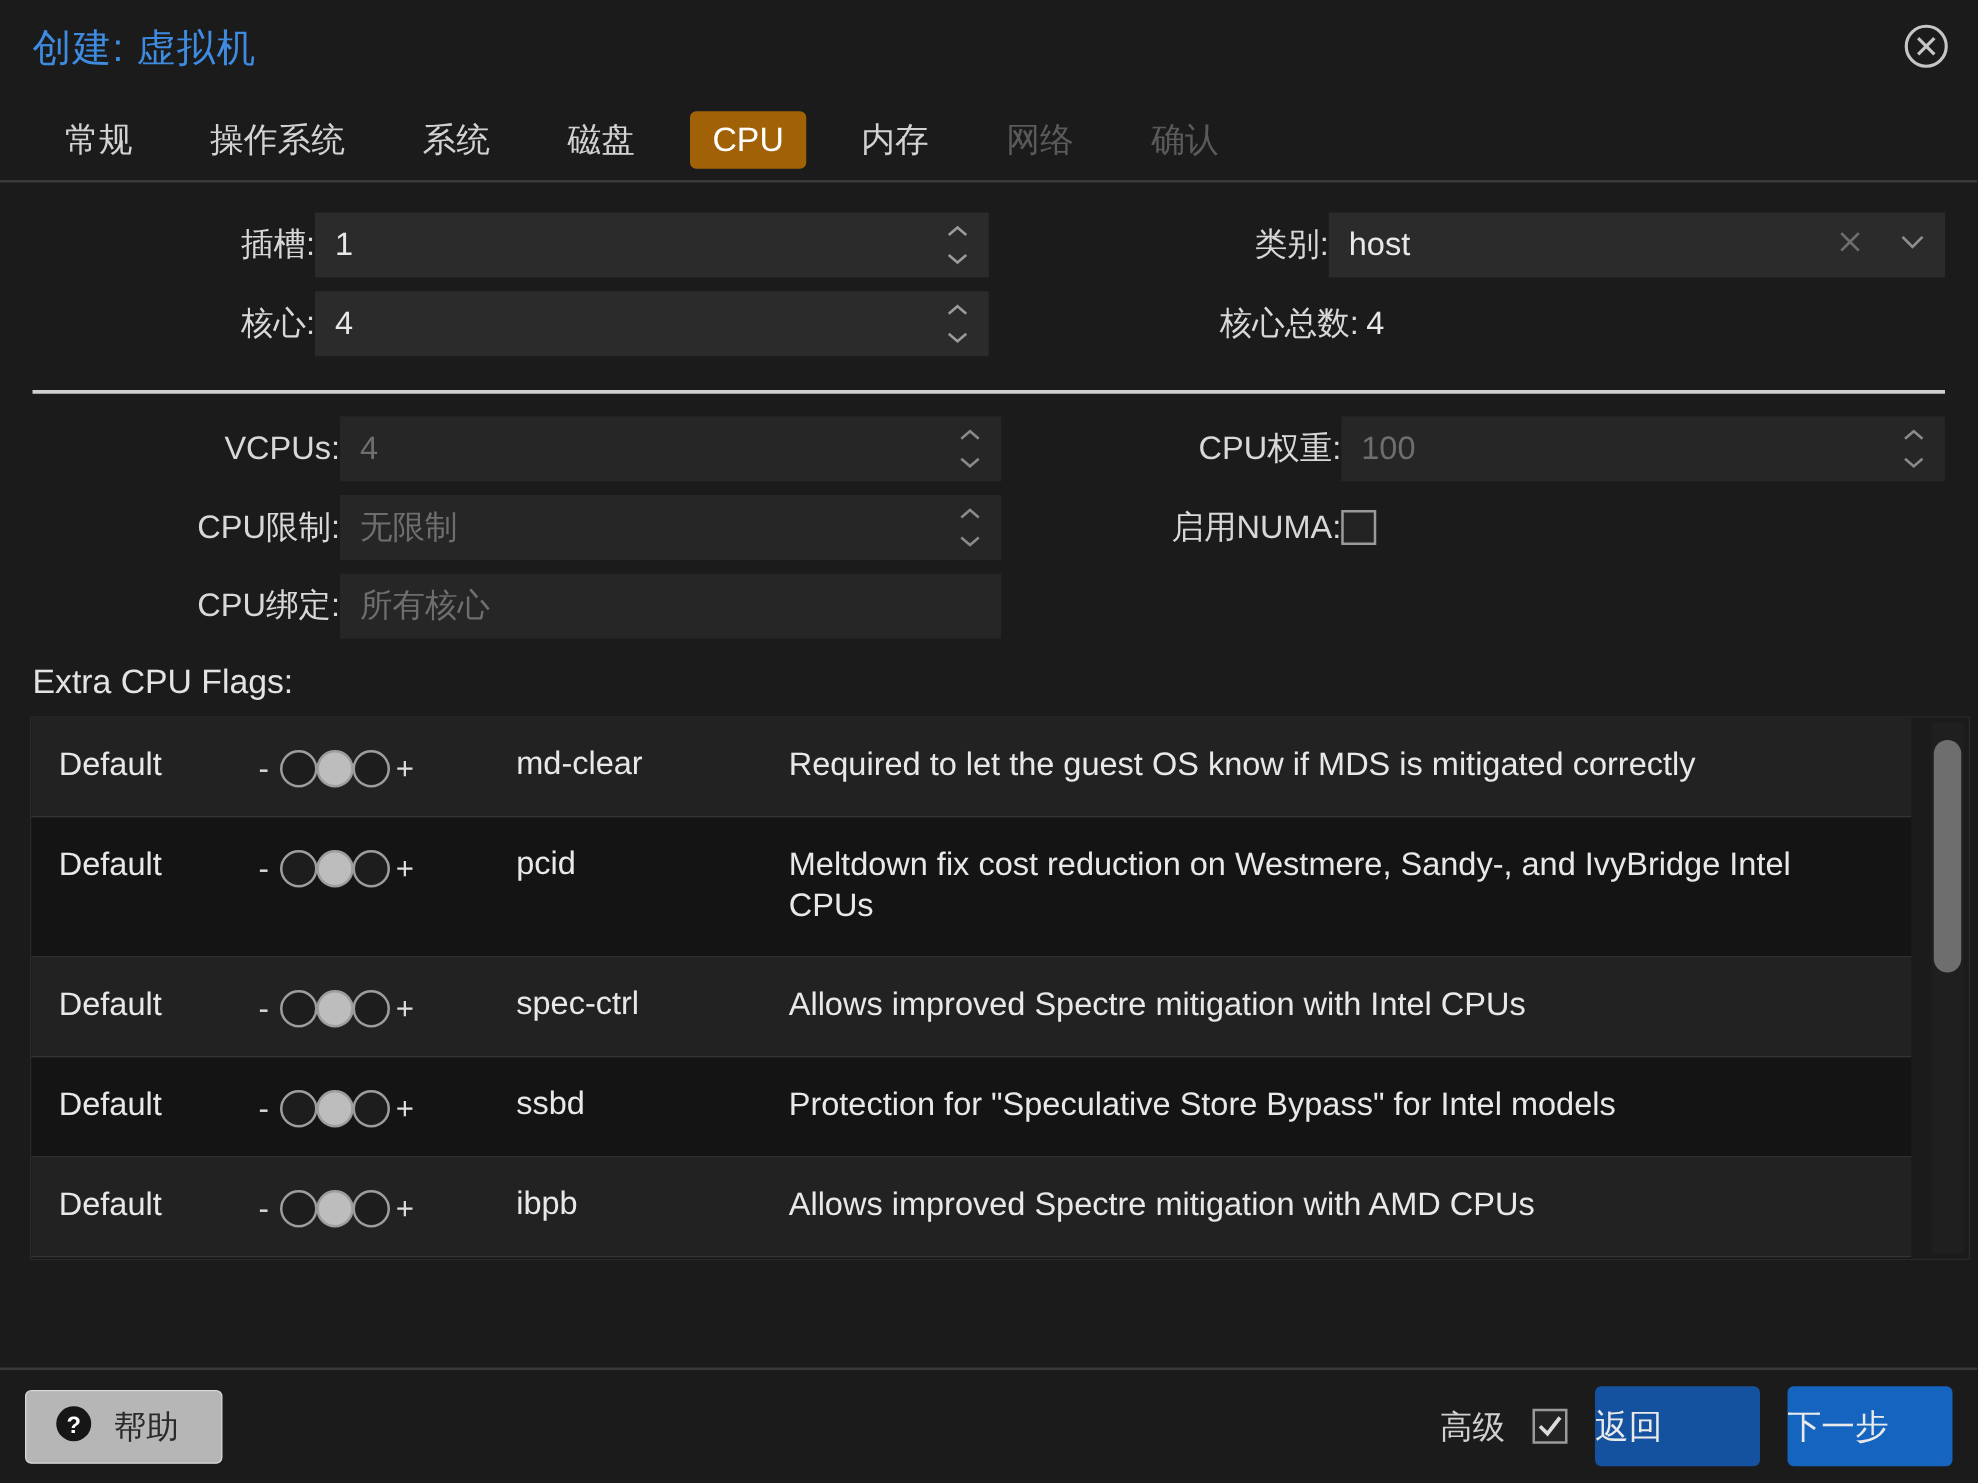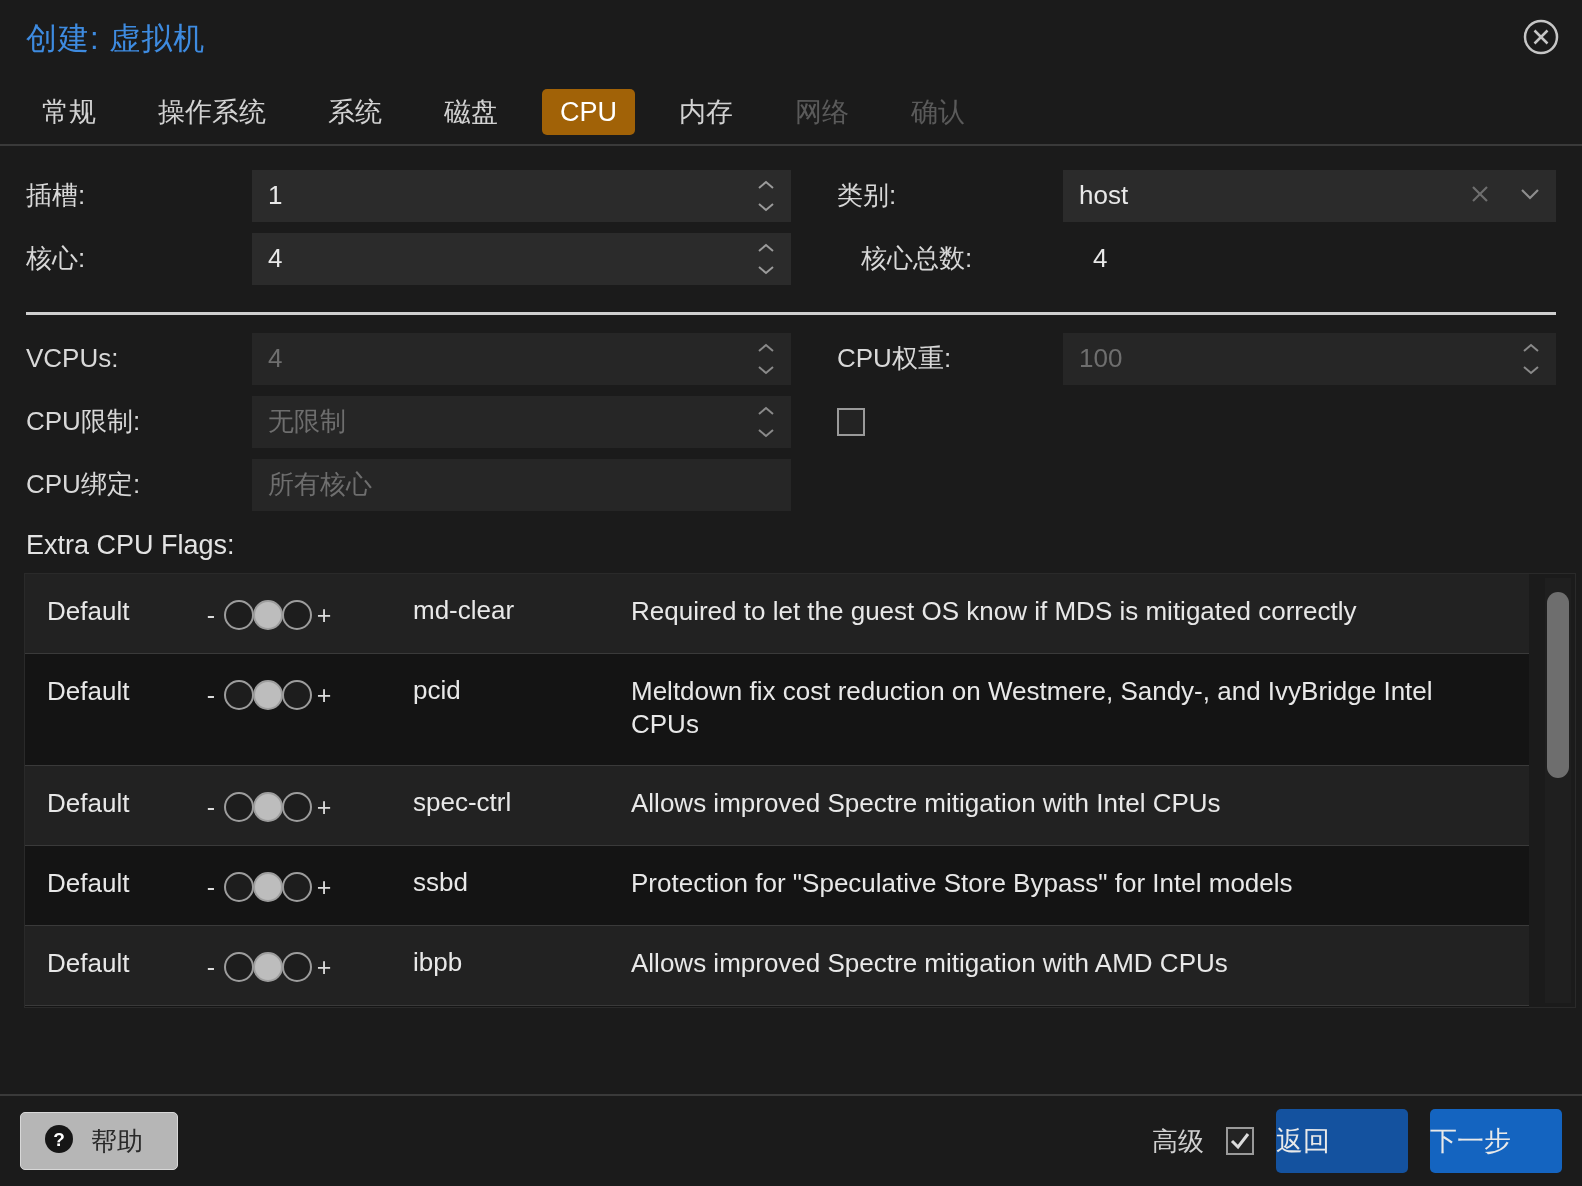--- a/index.html
+++ b/index.html
@@ -38,21 +38,21 @@
   }
   .close-btn svg { display:block; }
 
   
   .tabbar {
     position: relative;
     height: 68px;
     flex: 0 0 68px;
     display: flex;
     align-items: center;
-    padding-left: 24px;
+    padding-left: 34px;
     gap: 0px;
   }
   .tab {
     font-size: 27px;
     color: #d2d2d2;
     padding: 9px 18px;
     margin-right: 26px;
     border-radius: 5px;
     white-space: nowrap;
     cursor: pointer;
@@ -80,20 +80,21 @@
     padding: 0;
   }
 
   .grid {
     position: relative;
     padding: 22px 26px 0 26px;
   }
   .row2 {
     display: flex;
     width: 100%;
+    text-align: right;
   }
   .col {
     width: 50%;
     display: flex;
     align-items: center;
     height: 55px;
     margin-bottom: 8px;
   }
   .col .lbl {
     width: 226px;
@@ -373,21 +374,21 @@
         </div>
         <div class="col" style="padding-left:70px;">
           <div class="lbl">核心总数:</div>
           <div class="plain-val">4</div>
         </div>
       </div>
     </div>
 
     <div class="separator"></div>
 
-    <div class="grid" style="padding-top:0;">
+    <div class="grid" style="padding-top:0;margin-left:20px;">
 
       <div class="row2">
         <div class="col">
           <div class="lbl">VCPUs:</div>
           <div class="field disabled">
             <span class="val">4</span>
             <span class="spin">
               <svg class="chev" width="20" height="12" viewBox="0 0 20 12">
                   <polyline points="3,9 10,3 17,9" fill="none" stroke="#8a8a8a" stroke-width="2"></polyline>
                 </svg>
@@ -422,20 +423,21 @@
               <svg class="chev" width="20" height="12" viewBox="0 0 20 12">
                   <polyline points="3,9 10,3 17,9" fill="none" stroke="#8a8a8a" stroke-width="2"></polyline>
                 </svg>
               <svg class="chev" width="20" height="12" viewBox="0 0 20 12">
                   <polyline points="3,3 10,9 17,3" fill="none" stroke="#8a8a8a" stroke-width="2"></polyline>
                 </svg>
             </span>
           </div>
         </div>
         <div class="col" style="padding-left:46px;">
+          <div class="lbl">启用NUMA:</div>
           <div class="chk"></div>
         </div>
       </div>
 
       <div class="row2">
         <div class="col">
           <div class="lbl">CPU绑定:</div>
           <div class="field disabled">
             <span class="val placeholder">所有核心</span>
           </div>

